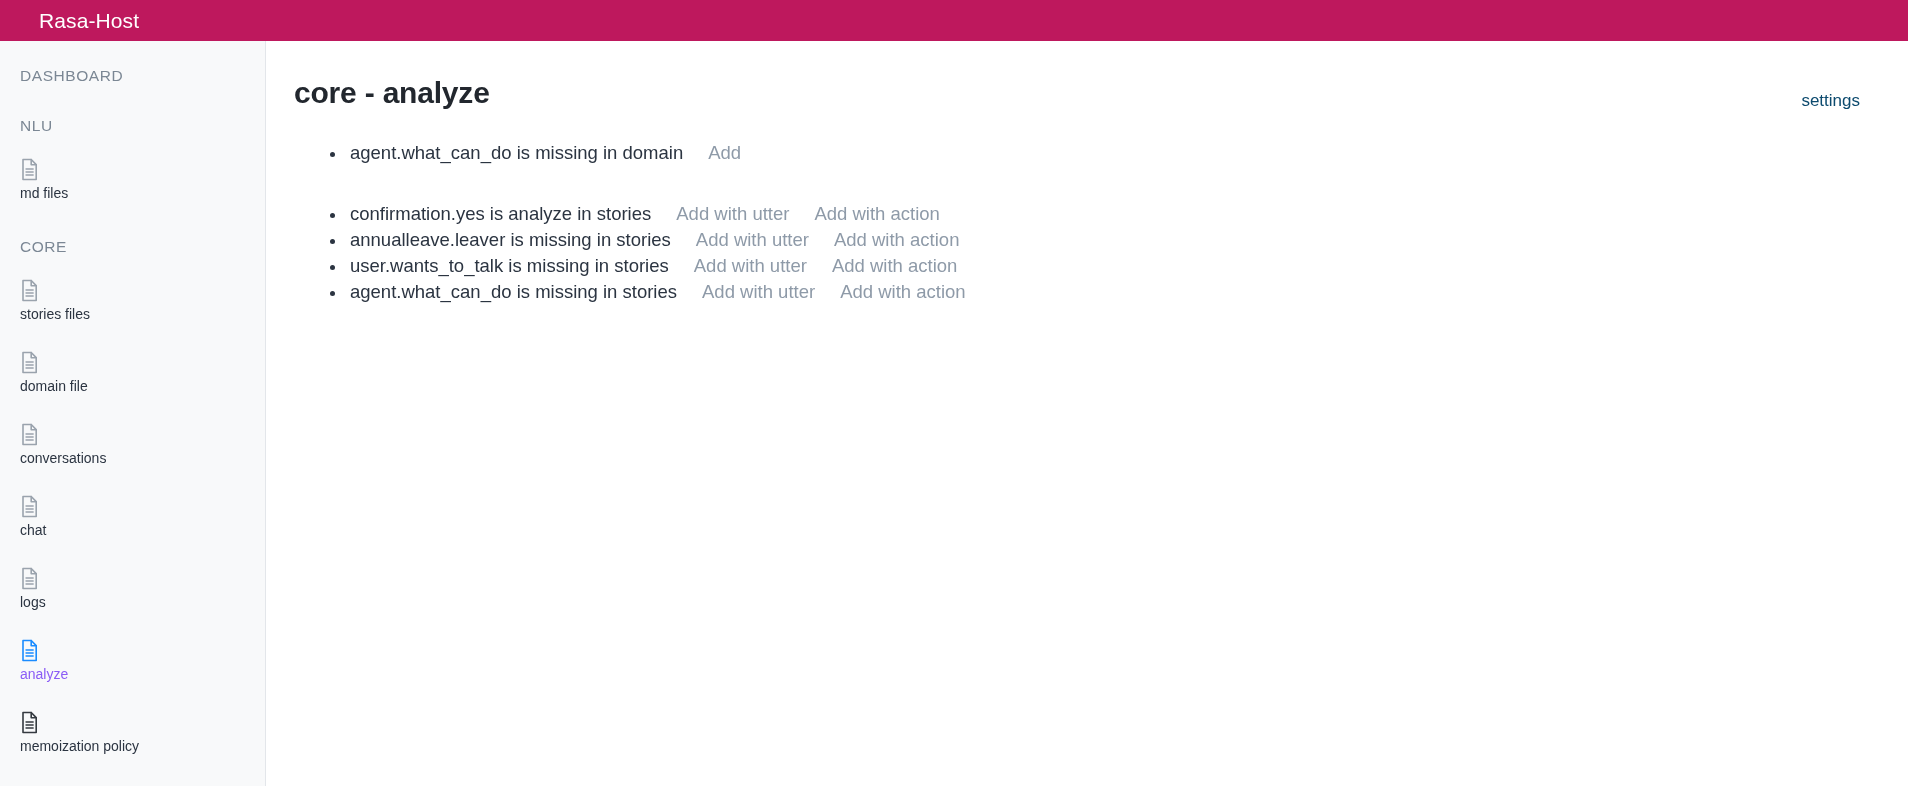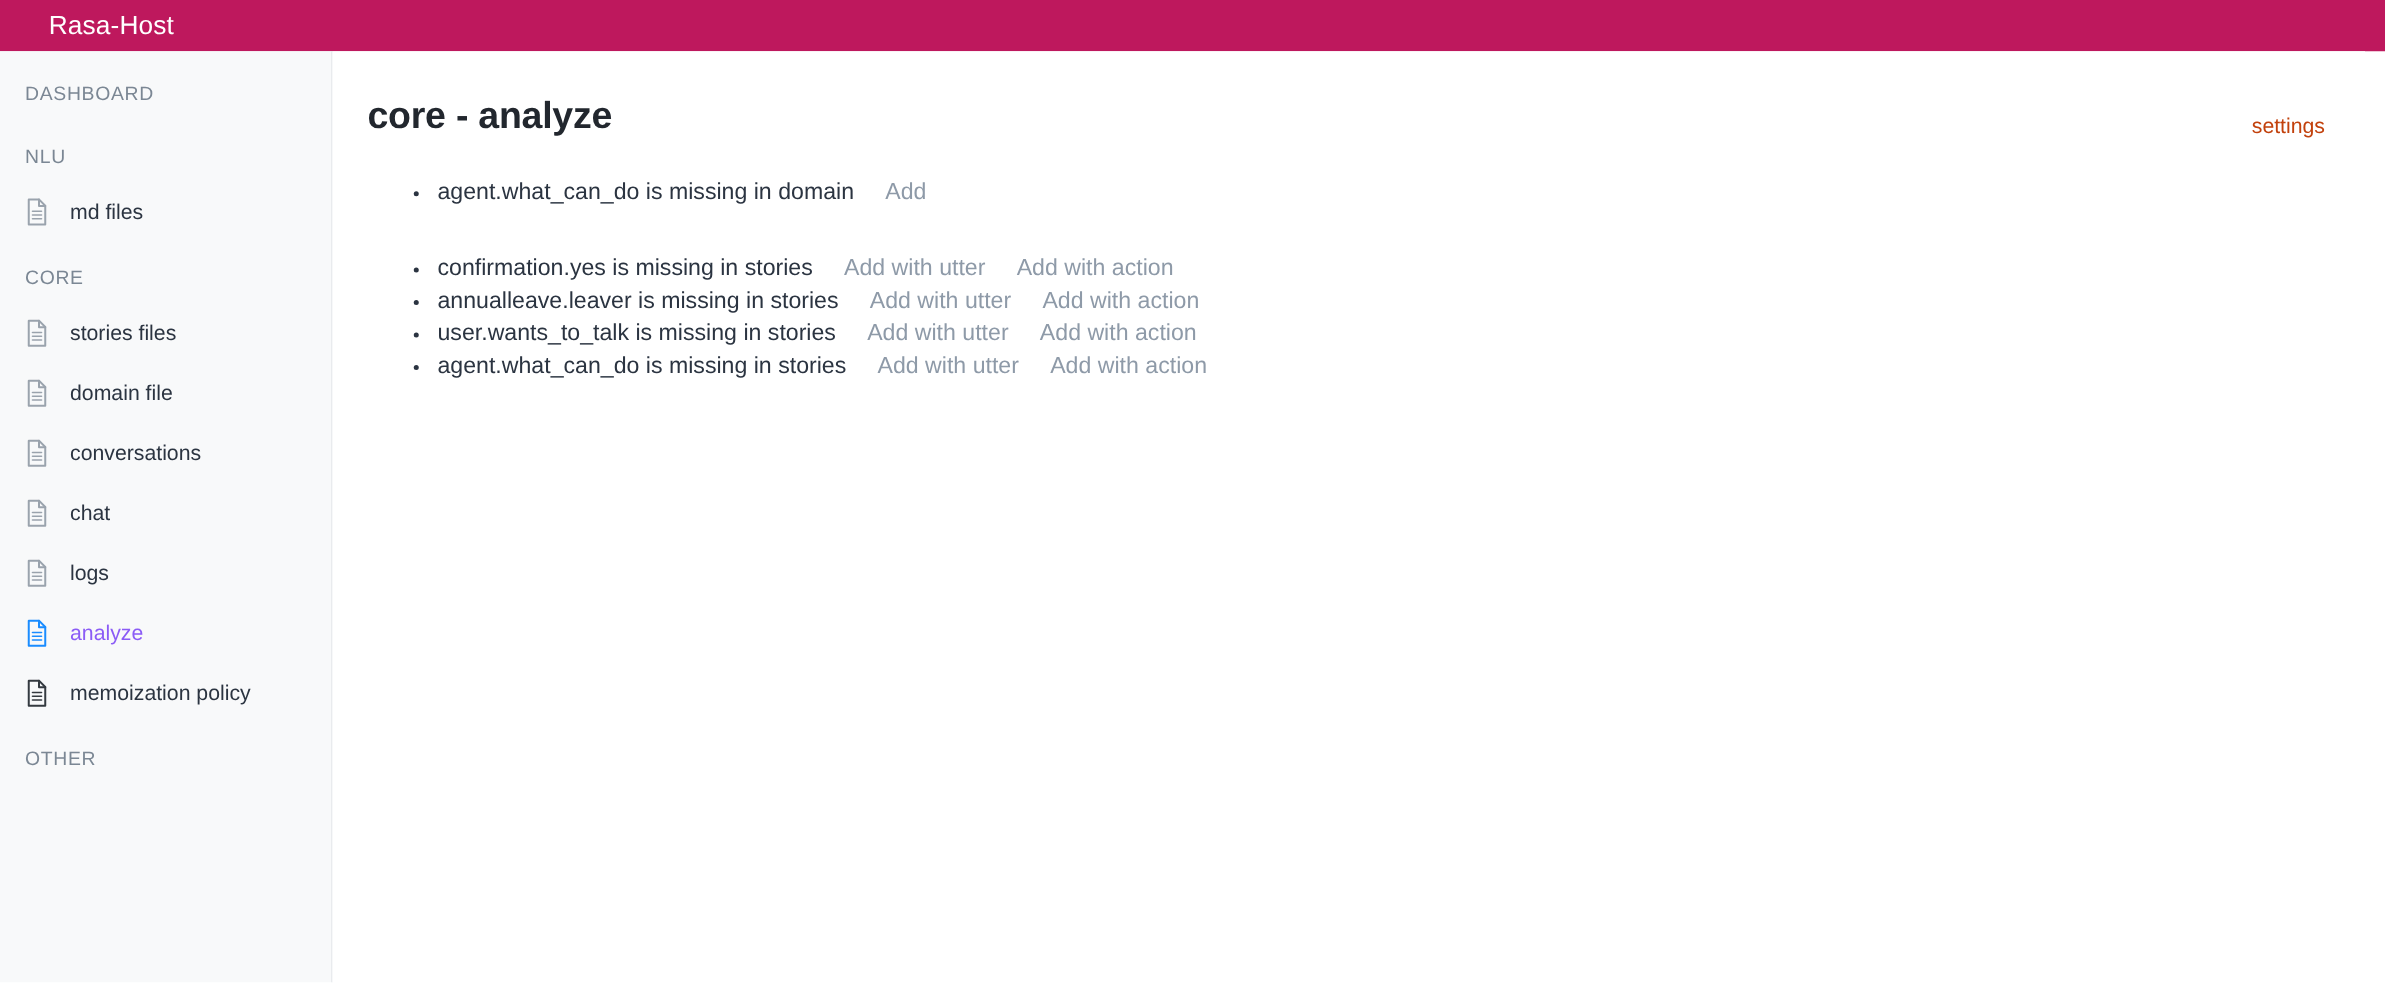--- a/index.html
+++ b/index.html
@@ -52,24 +52,25 @@
     margin-bottom: 22px;
   }
   .nav-section-label.spaced-top { margin-top: 32px; }
 
   .nav-item {
     display: flex;
     align-items: flex-start;
     padding: 0 12px 0 20px;
     margin-bottom: 23px;
     color: #2b3441;
-    font-size: 17px;
+    font-size: 14px;
     line-height: 25px;
     text-decoration: none;
     cursor: pointer;
+    flex-direction: column;
   }
   .nav-item .icon {
     flex: 0 0 auto;
     width: 19px;
     height: 23px;
     margin-right: 17px;
     margin-top: 1px;
     display: block;
   }
   .nav-item .icon svg { display: block; width: 19px; height: 23px; }
@@ -97,21 +98,21 @@
   }
   .page-title {
     font-size: 30px;
     font-weight: bold;
     color: #22272e;
     letter-spacing: -0.2px;
     margin: 0;
     line-height: 36px;
   }
   .settings-link {
-    color: #c2410c;
+    color: #0c4a6e;
     font-size: 17px;
     text-decoration: none;
     cursor: pointer;
     margin-top: 12px;
     margin-right: 4px;
   }
 
   .report-block { margin-top: 32px; padding-left: 28px; }
   .report-block + .report-block { margin-top: 42px; }
 
@@ -261,21 +262,21 @@
     </div>
 
     <div class="report-block">
       <ul class="issue-list" id="domain-issues">
           <li><span class="issue-row"><span class="issue-text">agent.what_can_do is missing in domain</span><a class="action-link" href="#">Add</a></span></li>
         </ul>
     </div>
 
     <div class="report-block">
       <ul class="issue-list" id="story-issues">
-          <li><span class="issue-row"><span class="issue-text">confirmation.yes is missing in stories</span><a class="action-link" href="#">Add with utter</a><a class="action-link" href="#">Add with action</a></span></li>
+          <li><span class="issue-row"><span class="issue-text">confirmation.yes is analyze in stories</span><a class="action-link" href="#">Add with utter</a><a class="action-link" href="#">Add with action</a></span></li>
           <li><span class="issue-row"><span class="issue-text">annualleave.leaver is missing in stories</span><a class="action-link" href="#">Add with utter</a><a class="action-link" href="#">Add with action</a></span></li>
           <li><span class="issue-row"><span class="issue-text">user.wants_to_talk is missing in stories</span><a class="action-link" href="#">Add with utter</a><a class="action-link" href="#">Add with action</a></span></li>
           <li><span class="issue-row"><span class="issue-text">agent.what_can_do is missing in stories</span><a class="action-link" href="#">Add with utter</a><a class="action-link" href="#">Add with action</a></span></li>
         </ul>
     </div>
 
   </main>
 </div>
 
 </body></html>

